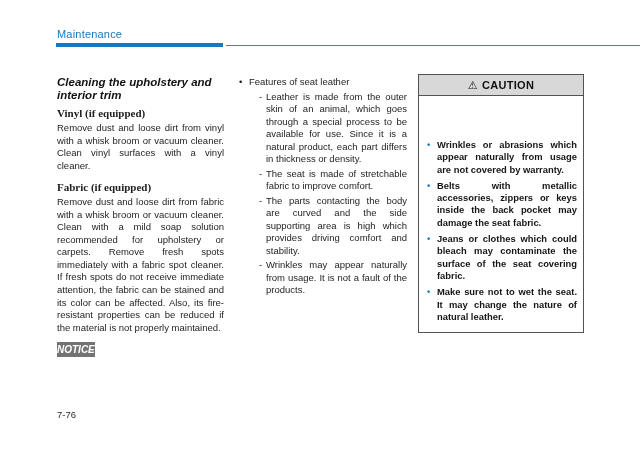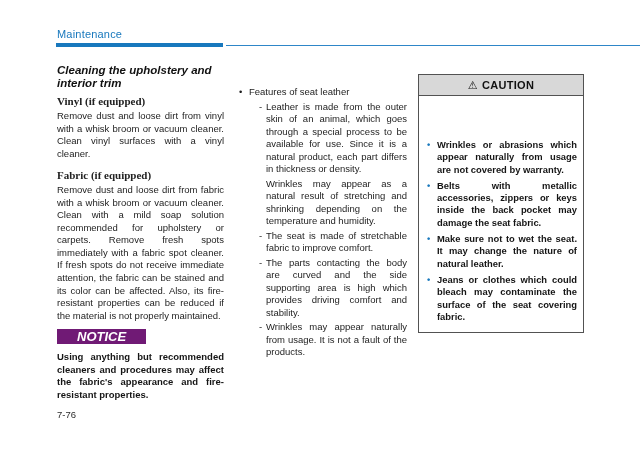--- a/index.html
+++ b/index.html
@@ -21,21 +21,21 @@
   }
   .header-bar {
     position: absolute; left: 56px; top: 43px;
     width: 167px; height: 4px; background: #1878bd;
   }
   .header-rule {
     position: absolute; left: 226px; top: 45px;
     width: 414px; height: 1px; background: #2e86c8;
   }
   
-  .col { position: absolute; top: 64px; }
+  .col { position: absolute; top: 76px; }
   .col1 { left: 57px;  width: 167px; }
   .col2 { left: 239px; width: 168px; }
   h2.topic {
     font-size: 11.5px; line-height: 13px;
     font-weight: bold; font-style: italic;
     color: #111; margin-bottom: 5px;
   }
   h3.sub {
     font-family: "Liberation Serif", serif;
     font-size: 11px; font-weight: bold;
@@ -44,29 +44,29 @@
   p.body {
     font-size: 9.5px; line-height: 12.55px;
     text-align: justify; margin-bottom: 9px; color: #1d1d1d;
   }
   p.bold-note {
     font-size: 9.5px; line-height: 12.55px;
     text-align: justify; font-weight: bold; color: #151515;
   }
   .notice-label {
     display: inline-block;
-    background: #701a75; color: #ffffff;
+    background: #737373; color: #ffffff;
     font-weight: bold; font-style: italic;
-    font-size: 13px; line-height: 15px;
-    padding: 0 20px; margin: 2px 0 7px 0;
+    font-size: 10px; line-height: 15px;
+    padding: 0 0; margin: 2px 0 7px 0;
   }
   
   .feature-bullet {
     position: relative; padding-left: 10px;
-    font-size: 9.5px; line-height: 12.5px; margin-bottom: 2px; margin-top: 22px;
+    font-size: 9.5px; line-height: 12.5px; margin-bottom: 2px;
   }
   .feature-bullet::before { content: "•"; position: absolute; left: 0; color: #1c1c1c; }
   .dash-list { margin-left: 20px; }
   .dash-list p {
     position: relative; padding-left: 7px;
     font-size: 9.5px; line-height: 12.5px;
     text-align: justify; margin-bottom: 2px; color: #1d1d1d;
   }
   .dash-list p.dash::before { content: "-"; position: absolute; left: 0; }
   
@@ -109,42 +109,40 @@
   <div class="header-bar"></div>
   <div class="header-rule"></div>
 
   <div class="col col1">
     <h2 class="topic">Cleaning the upholstery and interior trim</h2>
     <h3 class="sub">Vinyl (if equipped)</h3>
     <p class="body">Remove dust and loose dirt from vinyl with a whisk broom or vacuum cleaner. Clean vinyl surfaces with a vinyl cleaner.</p>
     <h3 class="sub">Fabric (if equipped)</h3>
     <p class="body" style="margin-bottom:5px;">Remove dust and loose dirt from fabric with a whisk broom or vacuum cleaner. Clean with a mild soap solution recommended for upholstery or carpets. Remove fresh spots immediately with a fabric spot cleaner. If fresh spots do not receive immediate attention, the fabric can be stained and its color can be affected. Also, its fire-resistant properties can be reduced if the material is not properly maintained.</p>
     <div class="notice-label">NOTICE</div>
-    <p class="bold-note">Using anything but recommended cleaners and procedures may affect the fabric's appearance and fire-resistant properties.</p>
   </div>
 
   <div class="col col2">
     <div class="feature-bullet">Features of seat leather</div>
     <div class="dash-list">
       <p class="dash">Leather is made from the outer skin of an animal, which goes through a special process to be available for use. Since it is a natural product, each part differs in thickness or density.</p>
-      <p class="nodash">Wrinkles may appear as a natural result of stretching and shrinking depending on the temperature and humidity.</p>
       <p class="dash">The seat is made of stretchable fabric to improve comfort.</p>
       <p class="dash">The parts contacting the body are curved and the side supporting area is high which provides driving comfort and stability.</p>
       <p class="dash">Wrinkles may appear naturally from usage. It is not a fault of the products.</p>
     </div>
   </div>
 
   <div class="caution-box">
     <div class="caution-header">
       <span class="warn-icon">⚠</span>
       <span>CAUTION</span>
     </div>
     <ul class="caution-list">
       <li>Wrinkles or abrasions which appear naturally from usage are not covered by warranty.</li>
       <li>Belts with metallic accessories, zippers or keys inside the back pocket may damage the seat fabric.</li>
+      <li>Jeans or clothes which could bleach may contaminate the surface of the seat covering fabric.</li>
       <li>Make sure not to wet the seat. It may change the nature of natural leather.</li>
-      <li>Jeans or clothes which could bleach may contaminate the surface of the seat covering fabric.</li>
     </ul>
   </div>
 
   <div class="page-number">7-76</div>
 
 </div>
 
 </body></html>

